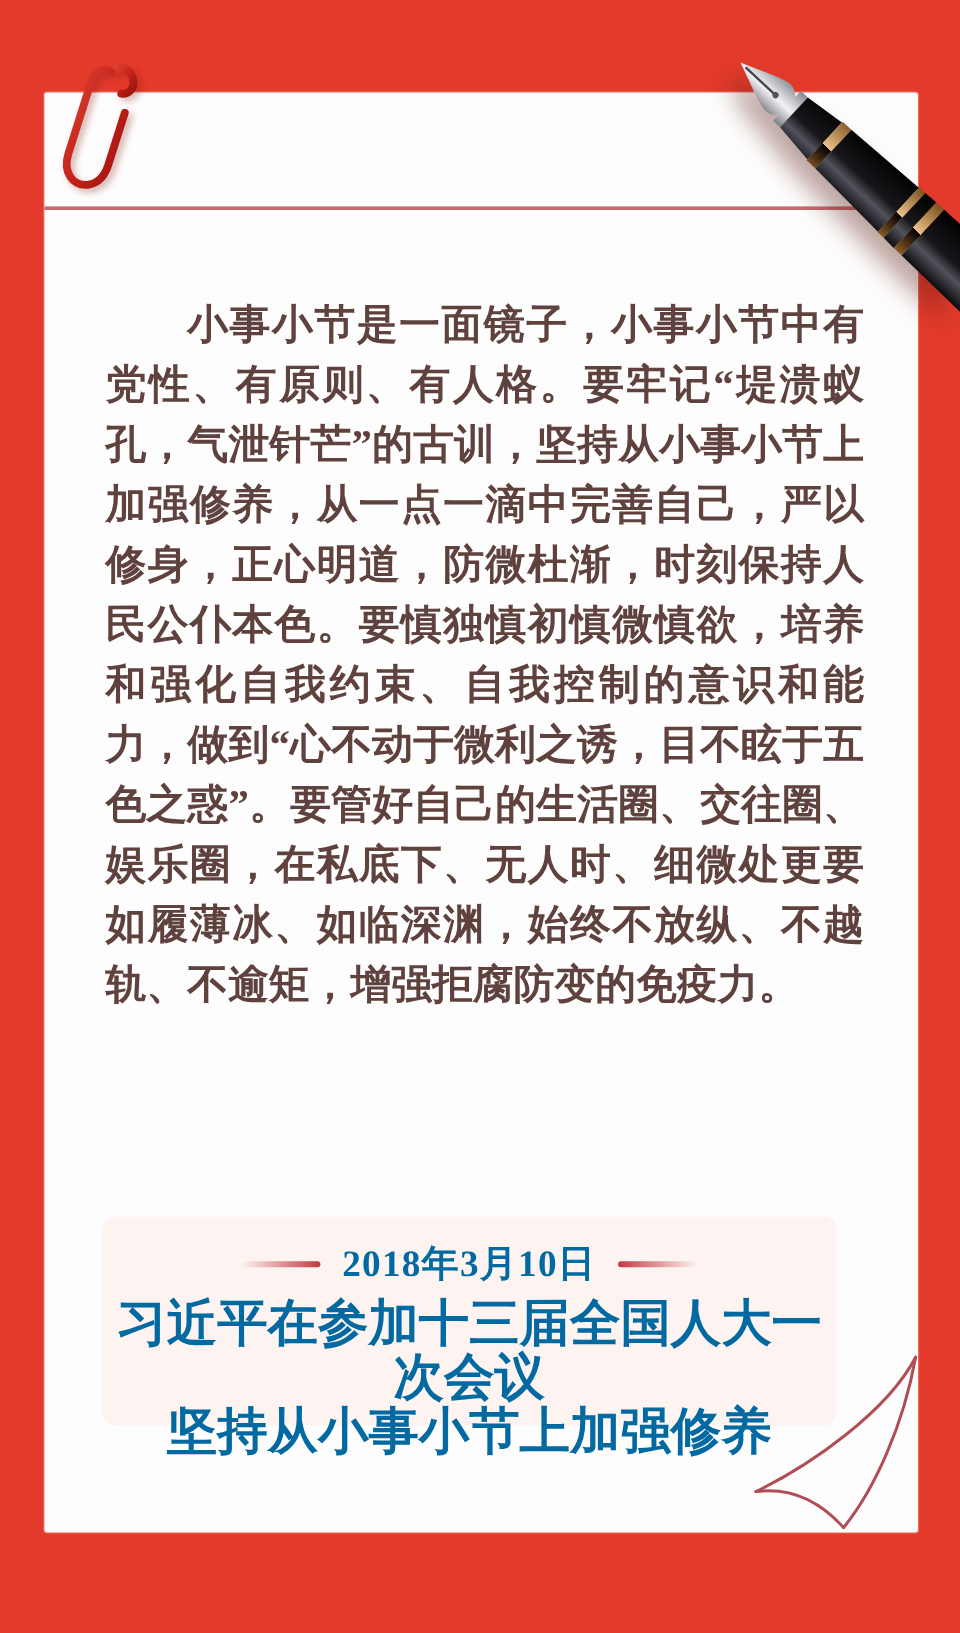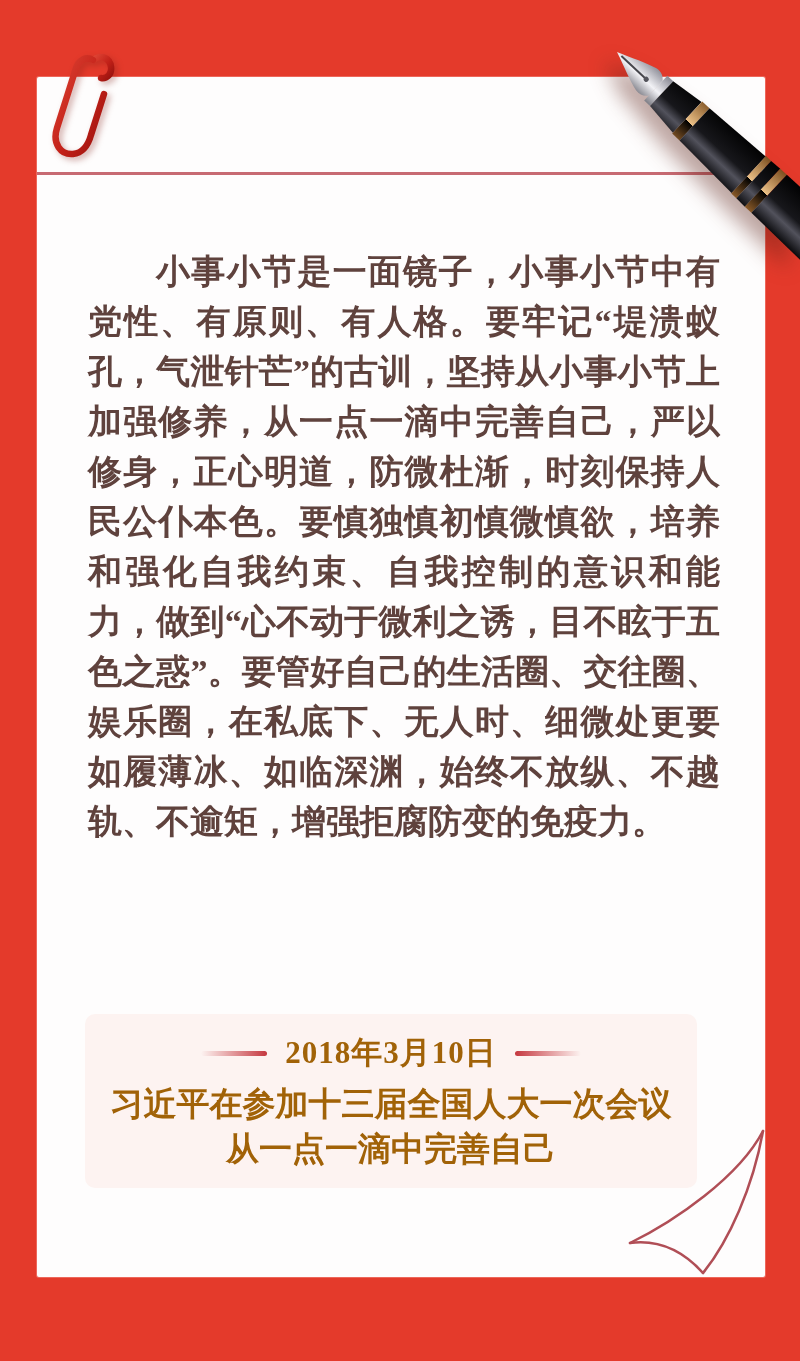--- a/index.html
+++ b/index.html
@@ -18,28 +18,28 @@
 
   .pen-svg{position:absolute;left:540px;top:0;width:260px;height:360px;z-index:7;
            filter:drop-shadow(-12px 10px 10px rgba(90,30,20,.40));}
 
   .quote{position:absolute;left:51px;top:170px;width:632px;
          font-size:34px;line-height:50px;font-weight:700;color:#5f423d;
          text-align:justify;text-justify:inter-ideograph;text-indent:2em;
          letter-spacing:0;}
 
   .footer-block{position:absolute;left:48px;top:937px;width:612px;height:174px;
-                background:#fdf3f1;border-radius:10px;color:#a16207;}
+                background:#fdf3f1;border-radius:10px;color:#0369a1;}
   .date-row{display:flex;align-items:center;justify-content:center;gap:18px;
             margin-top:18px;height:42px;}
   .dash{width:66px;height:5px;border-radius:3px;}
   .dash-left{background:linear-gradient(to left,#c53840,rgba(197,56,64,0));}
   .dash-right{background:linear-gradient(to right,#c53840,rgba(197,56,64,0));}
   .date-text{font-size:31px;font-weight:700;letter-spacing:1px;}
-  .attr{width:100%;text-align:center;font-size:33px;font-weight:700;line-height:45px;}
+  .attr{width:100%;text-align:center;font-size:42px;font-weight:700;line-height:45px;}
   .attr-1{margin-top:8px;}
 
   .curl-svg{position:absolute;right:0;bottom:0;width:138px;height:152px;}
 </style>
 </head>
 <body>
 
 <div class="stage">
 
   <div class="card">
@@ -48,21 +48,21 @@
 
     <div class="quote">小事小节是一面镜子，小事小节中有党性、有原则、有人格。要牢记“堤溃蚁孔，气泄针芒”的古训，坚持从小事小节上加强修养，从一点一滴中完善自己，严以修身，正心明道，防微杜渐，时刻保持人民公仆本色。要慎独慎初慎微慎欲，培养和强化自我约束、自我控制的意识和能力，做到“心不动于微利之诱，目不眩于五色之惑”。要管好自己的生活圈、交往圈、娱乐圈，在私底下、无人时、细微处更要如履薄冰、如临深渊，始终不放纵、不越轨、不逾矩，增强拒腐防变的免疫力。</div>
 
     <div class="footer-block">
       <div class="date-row">
         <span class="dash dash-left"></span>
         <span class="date-text">2018年3月10日</span>
         <span class="dash dash-right"></span>
       </div>
       <div class="attr attr-1">习近平在参加十三届全国人大一次会议</div>
-      <div class="attr attr-2">从一点一滴中完善自己</div>
+      <div class="attr attr-2">坚持从小事小节上加强修养</div>
     </div>
 
     <svg class="curl-svg" viewBox="0 0 138 152">
       <path d="M136,6 C112,52 48,96 3,118" fill="none" stroke="#b04e56" stroke-width="2.5" stroke-linecap="round"></path>
       <path d="M3,118 C34,114 58,128 76,148" fill="none" stroke="#b04e56" stroke-width="2.5" stroke-linecap="round"></path>
       <path d="M76,148 C102,116 126,62 136,6" fill="none" stroke="#b04e56" stroke-width="2.5" stroke-linecap="round"></path>
     </svg>
   </div>
 
   <svg class="clip-svg" viewBox="0 0 80 110">

